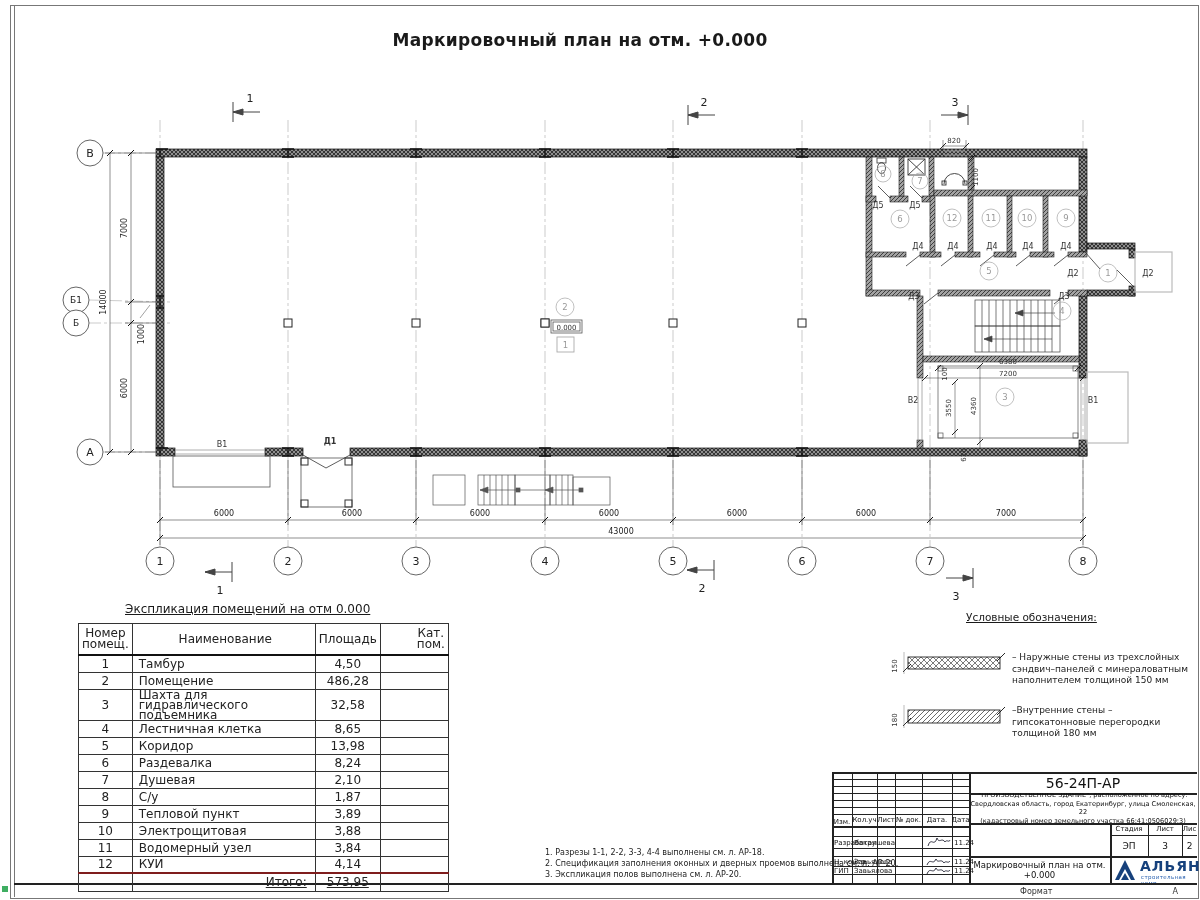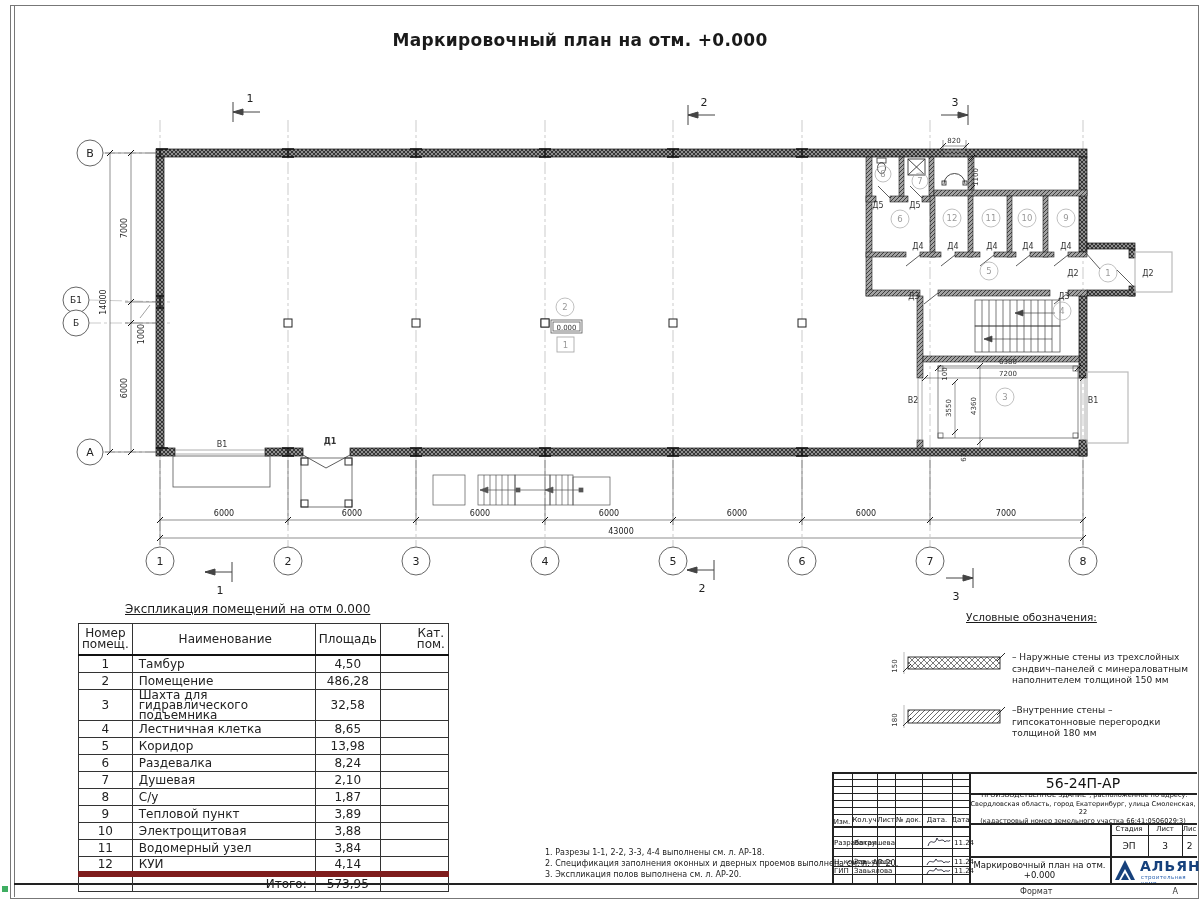--- a/index.html
+++ b/index.html
@@ -20,21 +20,21 @@
   table.expl{position:absolute;left:78px;top:623px;border-collapse:collapse;font-size:12px;color:#222;}
   table.expl td,table.expl th{border:1px solid #333;padding:0 3px;font-weight:normal;}
   table.expl tr.hdr th{border-bottom:2px solid #111;text-align:center;height:30px;line-height:11px;}
   table.expl .c-num{width:30px;text-align:center;}
   table.expl .c-name{width:168px;text-align:left;padding-left:6px;line-height:10px;}
   table.expl .c-area{width:42px;text-align:center;}
   table.expl .c-cat{width:20px;text-align:center;padding-left:36px;}
   table.expl tr{height:17px;}
   table.expl tr.tall{height:24px;}
   table.expl tr.total{height:18px;}
-  table.expl tr.total td{border-top:6px solid #7f1d1d;}
+  table.expl tr.total td{border-top:2px solid #7f1d1d;text-decoration:underline;}
   table.expl tr.total .lbl{text-align:right;padding-right:8px;}
   
   .leg-title{left:966px;top:611px;font-size:10.5px;text-decoration:underline;}
   .leg-text{font-size:9px;line-height:11.5px;color:#222;width:200px;}
   .leg1{left:1012px;top:652px;}
   .leg2{left:1012px;top:705px;}
   
   .notes{left:545px;top:847px;font-size:8px;line-height:11px;color:#222;}
   
   .tb{font-size:7px;color:#111;}

